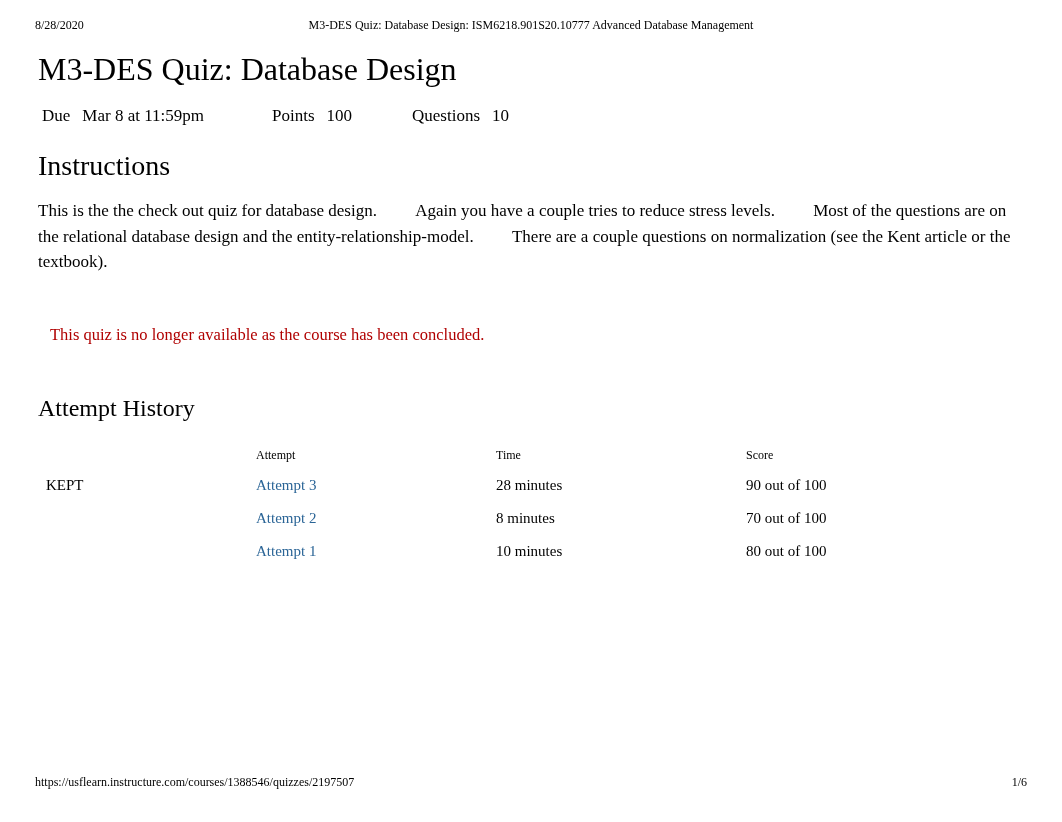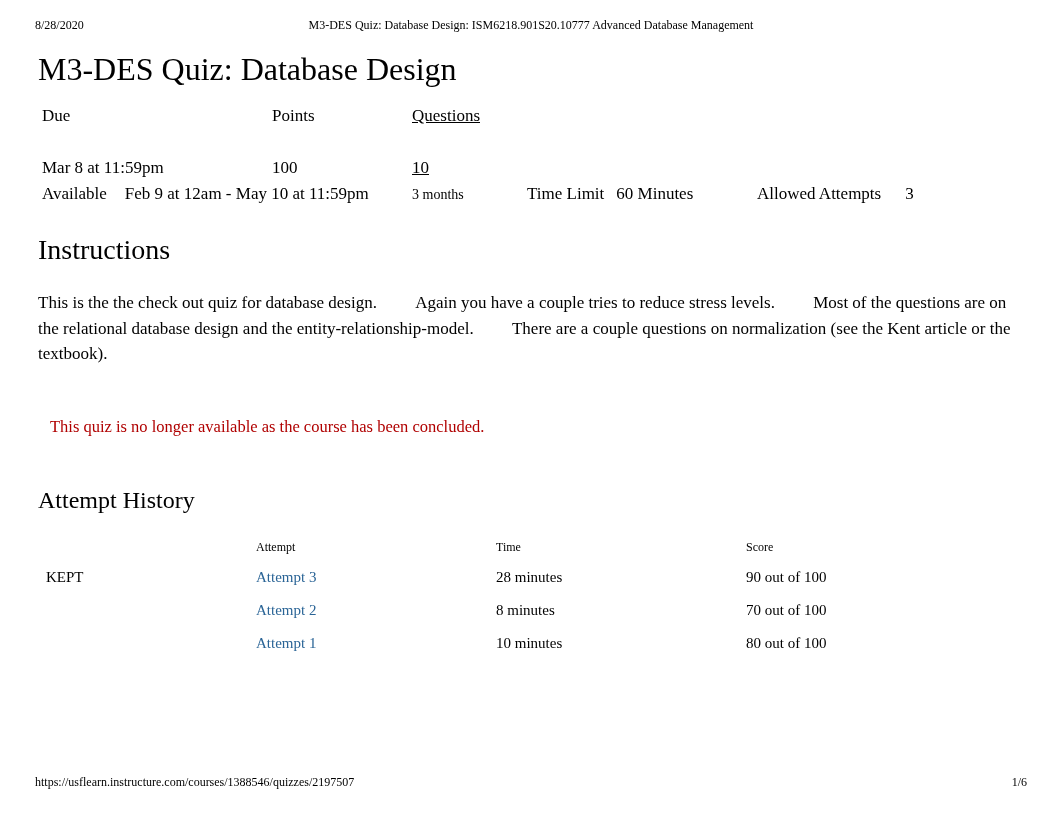--- a/index.html
+++ b/index.html
@@ -38,26 +38,25 @@
     }
     .meta-row1 {
       display: flex;
       gap: 0;
       font-size: 17px;
       margin-bottom: 6px;
       padding-left: 4px;
     }
     .meta-row1 .cell {
       display: flex;
-      gap: 32px;
-      flex-direction: column;
+      gap: 12px;
     }
     .meta-row1 .cell.due { width: 230px; }
     .meta-row1 .cell.points { width: 140px; }
-    .meta-row1 .cell.questions { width: 160px; text-decoration: underline; }
+    .meta-row1 .cell.questions { width: 160px; }
     .meta-row2 {
       display: flex;
       align-items: baseline;
       font-size: 17px;
       margin-bottom: 30px;
       padding-left: 4px;
     }
     .meta-row2 .available {
       display: flex;
       gap: 18px;
@@ -73,21 +72,21 @@
       width: 230px;
     }
     .meta-row2 .allowed {
       display: flex;
       gap: 24px;
     }
     h2.instructions-h {
       font-size: 28px;
       font-weight: normal;
       margin-top: 24px;
-      margin-bottom: 24px;
+      margin-bottom: 16px;
     }
     .instructions-body {
       font-size: 17px;
       line-height: 1.5;
       margin-bottom: 50px;
     }
     .notice {
       color: #b00000;
       font-size: 16.5px;
       padding-left: 12px;
@@ -161,35 +160,20 @@
     <div class="cell points">
       <span>Points</span>
       <span>100</span>
     </div>
     <div class="cell questions">
       <span>Questions</span>
       <span>10</span>
     </div>
   </div>
 
-  <div class="meta-row2">
-    <div class="available">
-      <span>Available</span>
-      <span>Feb 9 at 12am - May 10 at 11:59pm</span>
-    </div>
-    <div class="months">3 months</div>
-    <div class="timelimit">
-      <span>Time Limit</span>
-      <span>60 Minutes</span>
-    </div>
-    <div class="allowed">
-      <span>Allowed Attempts</span>
-      <span>3</span>
-    </div>
-  </div>
 
   <h2 class="instructions-h">Instructions</h2>
   <p class="instructions-body">This is the the check out quiz for database design.&nbsp;&nbsp;&nbsp;&nbsp;&nbsp;&nbsp;&nbsp;&nbsp;&nbsp;Again you have a couple tries to reduce stress levels.&nbsp;&nbsp;&nbsp;&nbsp;&nbsp;&nbsp;&nbsp;&nbsp;&nbsp;Most of the questions are on the relational database design and the entity-relationship-model.&nbsp;&nbsp;&nbsp;&nbsp;&nbsp;&nbsp;&nbsp;&nbsp;&nbsp;There are a couple questions on normalization (see the Kent article or the textbook).</p>
 
   <div class="notice">This quiz is no longer available as the course has been concluded.</div>
 
   <h2 class="history-h">Attempt History</h2>
 
   <table class="history">
     <thead>

